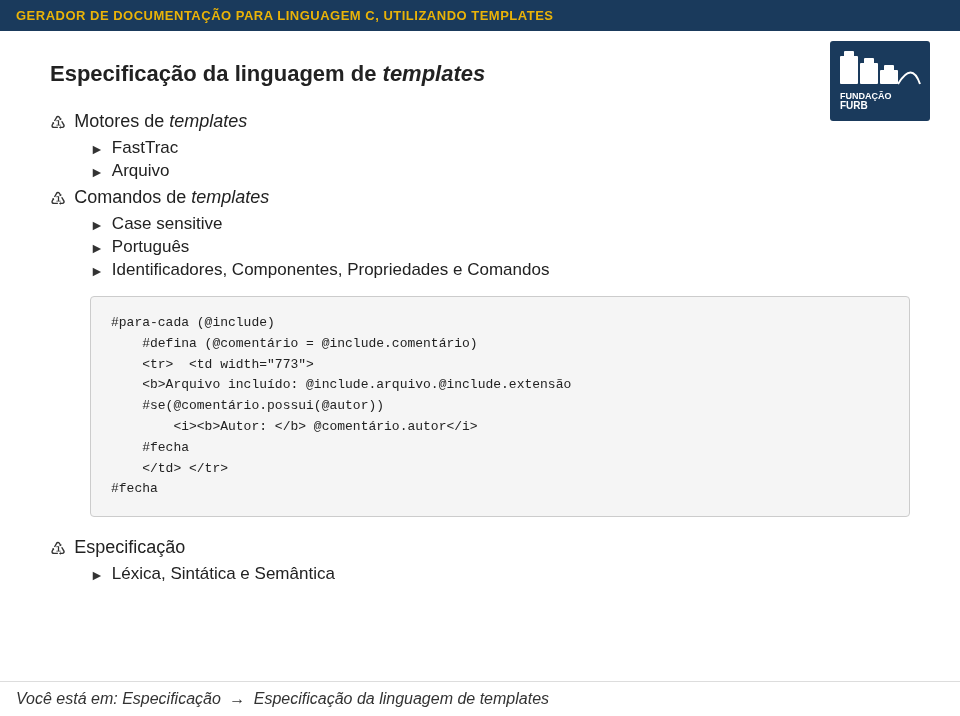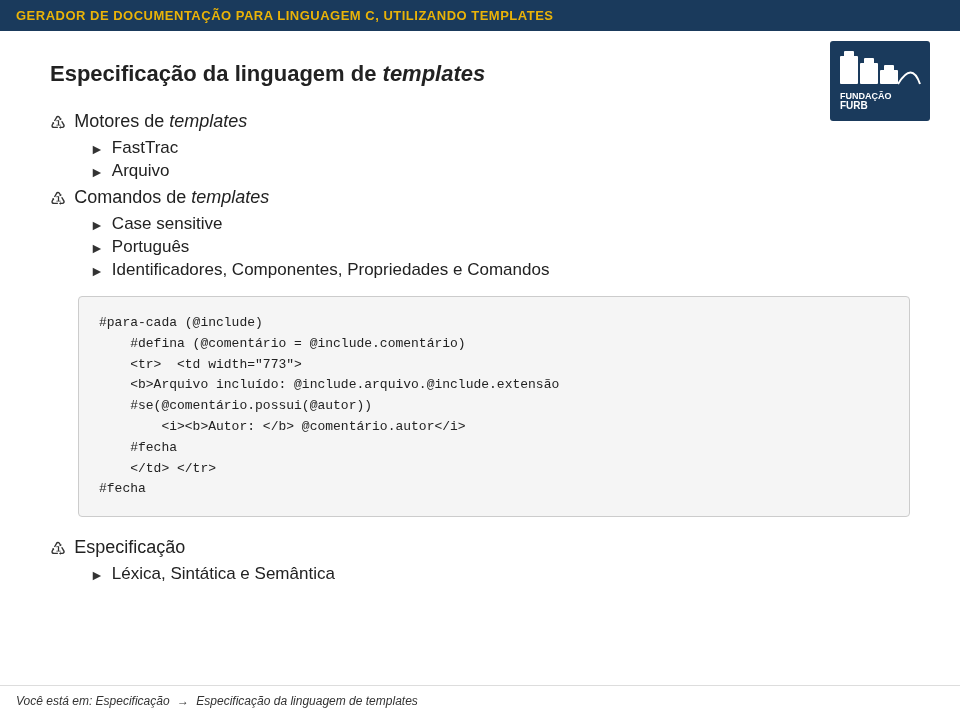--- a/index.html
+++ b/index.html
@@ -105,42 +105,42 @@
       margin-left: 40px;
       margin-bottom: 3px;
     }
 
     
     #code-block {
       background: #f5f5f5;
       border: 1px solid #ccc;
       border-radius: 4px;
       padding: 16px 20px;
-      margin: 16px 0 16px 28px;
+      margin: 16px 0 16px 40px;
       font-family: 'Courier New', Courier, monospace;
       font-size: 13px;
       color: #222;
       line-height: 1.6;
     }
 
     
     #bottom-section {
       margin-top: 20px;
     }
 
     
     #breadcrumb-bar {
       position: absolute;
       bottom: 0;
       left: 0;
       right: 0;
       background: #fff;
       border-top: 1px solid #ddd;
       padding: 8px 16px;
-      font-size: 12px;
+      font-size: 16px;
       color: #333;
       font-style: italic;
     }
 
     #breadcrumb-bar .bc-arrow {
       color: #333;
       margin: 0 4px;
     }
   </style>
 </head>

